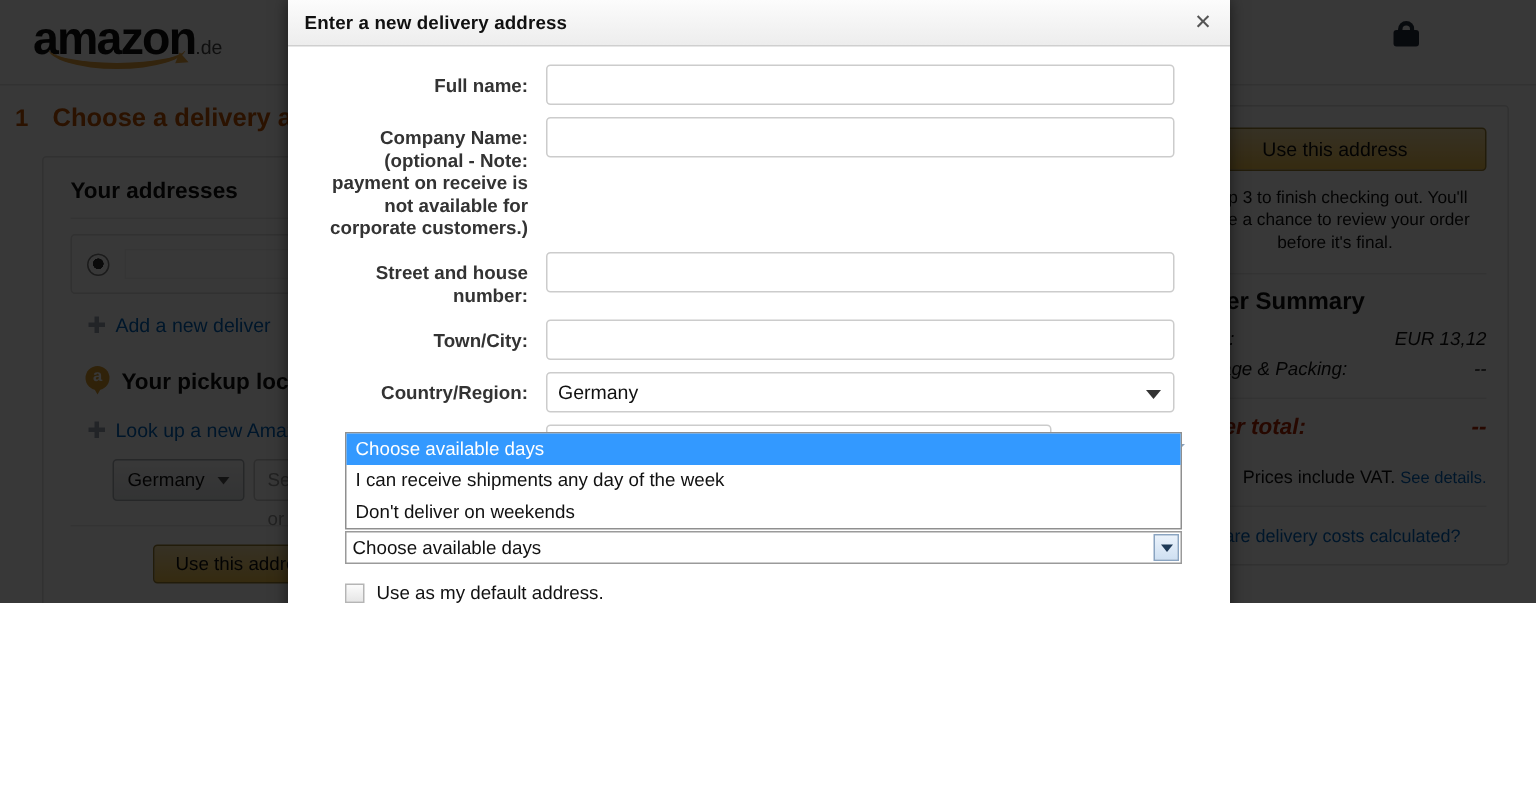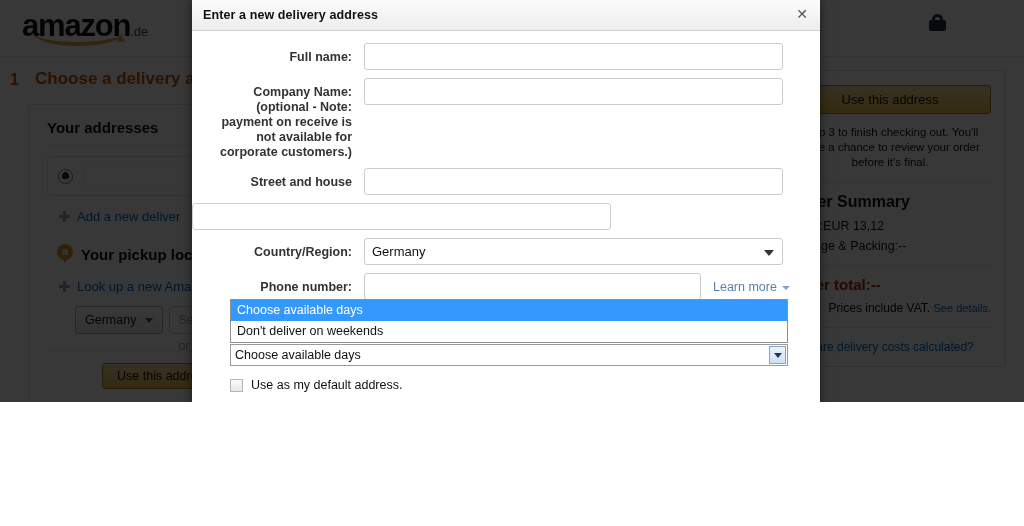--- a/index.html
+++ b/index.html
@@ -326,34 +326,36 @@
   }
   .sum-hr { border-top: 1px solid #e7e7e7; margin: 12px 0 10px 0; }
   .sum-title {
     font-size: 16px;
     font-weight: 700;
     color: #111;
     margin-bottom: 8px;
   }
   .sum-row {
     display: flex;
+    justify-content: space-between;
     font-size: 12.5px;
     color: #111;
     margin-bottom: 6px;
+    font-style: italic;
   }
   .sum-row.total {
     font-size: 15px;
     font-weight: 700;
     color: #B12704;
     margin-top: 9px;
   }
   .sum-vat {
     font-size: 12px;
     color: #111;
-    margin-top: 8px;
+    margin-top: 18px;
     text-align: right;
   }
   .sum-vat a { color: #0066c0; text-decoration: none; font-size: 11px; }
   .sum-foot {
     margin-top: 12px;
     border-top: 1px solid #e7e7e7;
     padding-top: 12px;
     font-size: 12px;
     color: #0066c0;
   }
@@ -714,27 +716,29 @@
           <div>corporate customers.)</div>
         </div>
         <div class="fctl">
           <input class="tinput" type="text" value="" style="">
         </div>
       </div>
 
       <div class="frow">
         <div class="flabel">
           <div>Street and house</div>
+          <div>number:</div>
         </div>
         <div class="fctl">
           <input class="tinput" type="text" value="" style="">
         </div>
       </div>
 
       <div class="frow">
+        <div class="flabel">Town/City:</div>
         <div class="fctl">
           <input class="tinput" type="text" value="" style="">
         </div>
       </div>
 
 
 
       <div class="frow">
         <div class="flabel">Country/Region:</div>
         <div class="fctl">
@@ -764,20 +768,21 @@
           <span class="chev" style="border-top-color:#8ba3bd;width:0;height:0;border-left:4px solid transparent;border-right:4px solid transparent;border-top-width:4px;border-top-style:solid;display:inline-block;margin-top:2px;"></span>
         </span>
       </div>
 
       <div class="prefs-desc">Preferences are used to schedule delivery times, and in some cases, on the caption when the tracking</div>
 
       <div class="select-wrap">
 
         <div class="select-list">
           <div class="select-option sel">Choose available days</div>
+          <div class="select-option">I can receive shipments any day of the week</div>
           <div class="select-option">Don't deliver on weekends</div>
         </div>
 
         <div class="select-closed">
           <span>Choose available days</span>
           <span class="btn">
               <i></i>
             </span>
         </div>
       </div>

